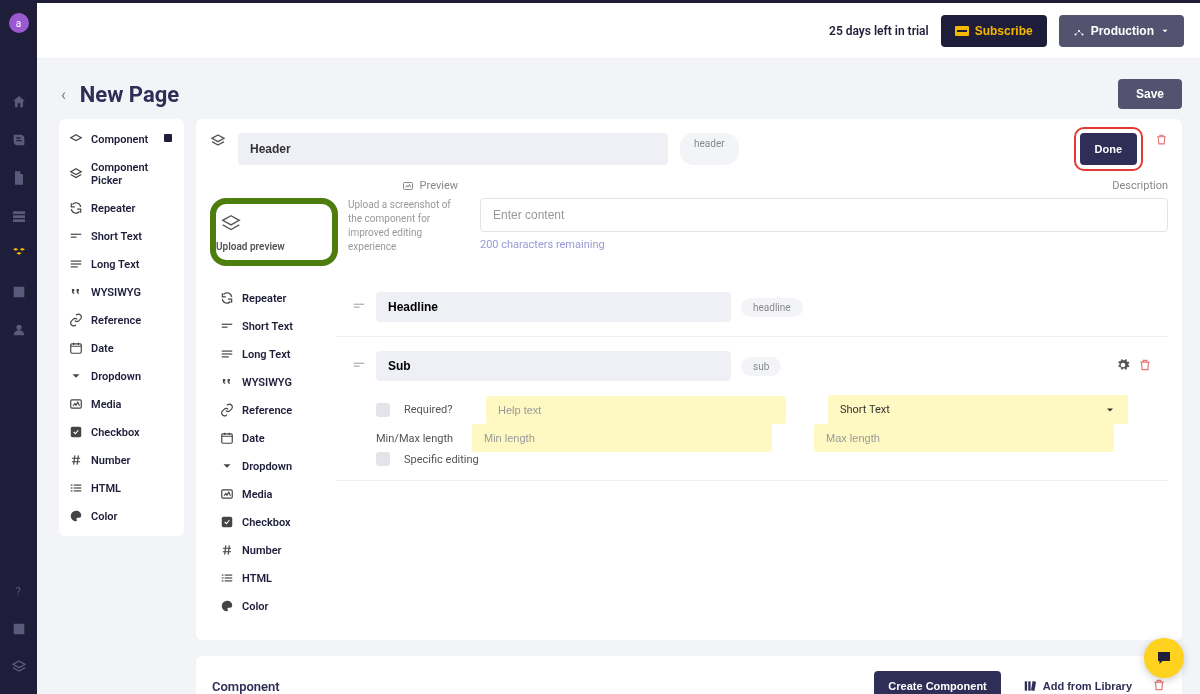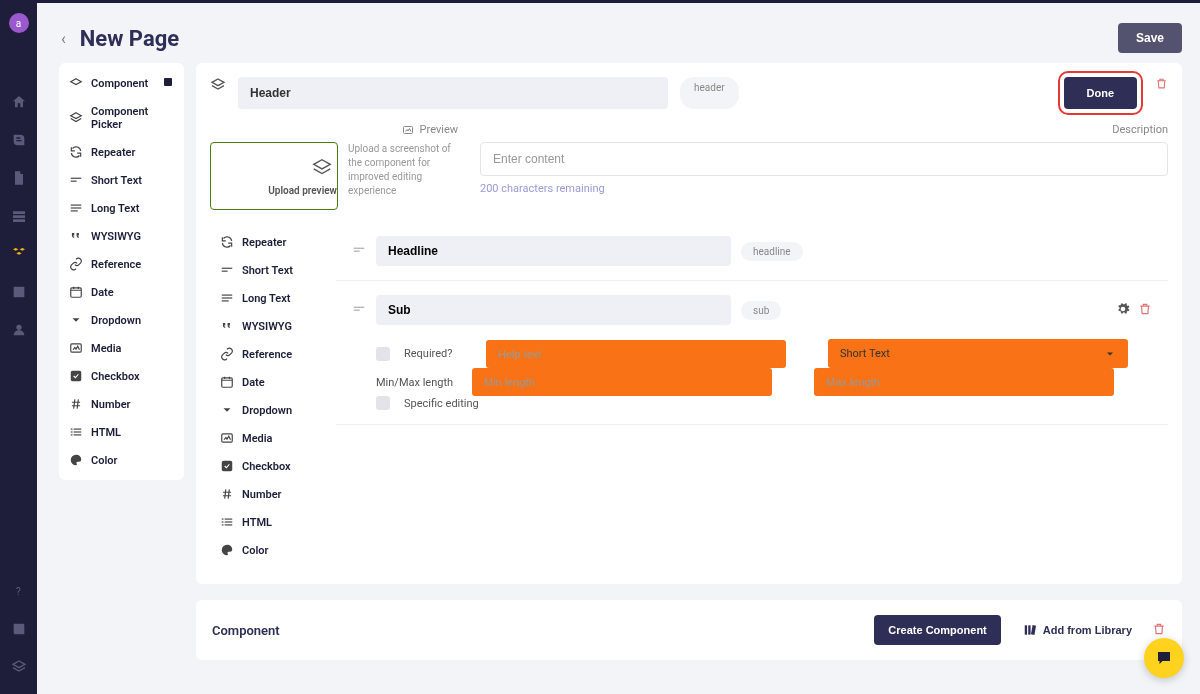--- a/index.html
+++ b/index.html
@@ -28,26 +28,26 @@
   .pal-item { display: flex; align-items: center; gap: 8px; padding: 7px 10px; font-size: 11px; font-weight: 600; color: #1e1e3a; cursor: pointer; }
   .pal-item .pic { width: 14px; display: flex; justify-content: center; color: #444; }
   .pal-item.first { justify-content: space-between; }
   .pal-item.first .left { display: flex; align-items: center; gap: 8px; }
   .canvas { flex: 1; display: flex; flex-direction: column; gap: 16px; }
   .card { background: #fff; border-radius: 6px; padding: 14px; }
   .comp-head { display: flex; gap: 12px; }
   .comp-icon { color: #555; }
   .comp-name-input { flex: 0 0 430px; background: #eff0f5; border: none; border-radius: 4px; padding: 9px 12px; font-size: 12px; font-weight: 600; color: #333; }
   .slug-badge { background: #f3f4f7; border-radius: 14px; padding: 5px 14px; font-size: 10px; color: #888; }
-  .done-btn { margin-left: auto; background: #2e2e57; color: #fff; border: none; border-radius: 4px; padding: 8px 23px; font-size: 11px; font-weight: 600; cursor: pointer; outline: 2px solid #e53935; outline-offset: 4px; }
+  .done-btn { margin-left: auto; background: #2e2e57; color: #fff; border: none; border-radius: 4px; padding: 8px 15px; font-size: 11px; font-weight: 600; cursor: pointer; outline: 2px solid #e53935; outline-offset: 4px; }
   .trash-inline { color: #e57373; margin-left: 6px; cursor: pointer; }
   .comp-body { display: flex; gap: 22px; margin-top: 14px; }
   .preview-col { }
   .preview-label, .desc-label { font-size: 11px; color: #888; display: flex; align-items: center; gap: 6px; margin-bottom: 6px; justify-content: flex-end; }
-  .preview-box { width: 128px; height: 68px; border: 1px solid #4d7c0f; border-radius: 4px; display: flex; flex-direction: column; align-items: flex-end; justify-content: center; color: #555; cursor: pointer; }
+  .preview-box { width: 128px; height: 68px; border: 6px solid #4d7c0f; border-radius: 16px; display: flex; flex-direction: column; align-items: flex-start; justify-content: center; color: #555; cursor: pointer; }
   .preview-box .upl-label { font-size: 10px; font-weight: 600; margin-top: 6px; }
   .preview-hint { font-size: 10px; color: #999; width: 110px; margin-left: 10px; line-height: 1.4; }
   .desc-col { flex: 1; }
   .desc-input { width: 100%; border: 1px solid #e3e4ea; border-radius: 4px; padding: 9px 12px; font-size: 12px; color: #333; }
   .desc-remaining { font-size: 11px; color: #9a9ad6; margin-top: 6px; }
   .fields-area { display: flex; gap: 12px; margin-top: 12px; align-items: flex-start; }
   .palette2 { background: #fff; border-radius: 6px; width: 114px; padding: 6px 0; }
   .fields-list { flex: 1; background: #fff; border-radius: 6px; }
   .field-row { border-bottom: 1px solid #eef0f5; padding: 14px 16px; }
   .field-row.expanded { }
@@ -55,21 +55,21 @@
   .drag-handle { color: #aaa; cursor: grab; font-size: 12px; }
   .field-name { flex: 0 0 355px; background: #eff0f5; border: none; border-radius: 4px; padding: 8px 12px; font-size: 12px; font-weight: 600; }
   .field-slug { background: #f3f4f7; border-radius: 14px; padding: 4px 12px; font-size: 10px; color: #888; }
   .row-actions { margin-left: auto; display: flex; align-items: center; gap: 8px; }
   .gear-ic { color: #555; cursor: pointer; }
   .trash-ic { color: #e57373; cursor: pointer; }
   .field-settings { margin-top: 14px; margin-left: 24px; display: flex; flex-direction: column; }
   .settings-row { display: flex; align-items: center; gap: 14px; }
   .check-like { width: 14px; height: 14px; border-radius: 3px; background: #e3e4ea; display: inline-block; }
   .set-label { font-size: 11px; color: #555; width: 68px; }
-  .help-input, .type-select, .minlen, .maxlen { background: #f97316; border: none; border-radius: 3px; padding: 8px 12px; font-size: 11px; color: #333; }
+  .help-input, .type-select, .minlen, .maxlen { background: #fef9c3; border: none; border-radius: 3px; padding: 8px 12px; font-size: 11px; color: #333; }
   .help-input { flex: 0 0 300px; }
   .type-select { flex: 0 0 300px; display: flex; align-items: center; justify-content: space-between; cursor: pointer; }
   .minmax-label { font-size: 11px; color: #555; width: 82px; }
   .minlen, .maxlen { flex: 0 0 300px; }
   .bottom-bar { background: #fff; border-radius: 6px; padding: 14px 16px; display: flex; align-items: center; }
   .bottom-title { font-size: 13px; font-weight: 600; color: #2e2e57; }
   .btn-create { margin-left: auto; background: #2e2e57; color: #fff; border: none; border-radius: 4px; padding: 9px 14px; font-size: 11px; font-weight: 600; cursor: pointer; }
   .btn-lib { background: transparent; border: none; color: #2e2e57; font-size: 11px; font-weight: 600; padding: 9px 12px; cursor: pointer; display: flex; align-items: center; gap: 6px; margin-left: 10px; }
   .trash-right { color: #e57373; margin-left: 8px; cursor: pointer; }
   .chat-fab { position: absolute; right: 16px; bottom: 16px; width: 40px; height: 40px; background: #ffd21f; border-radius: 50%; display: flex; align-items: center; justify-content: center; cursor: pointer; box-shadow: 0 2px 8px rgba(0,0,0,0.2); }
@@ -132,20 +132,39 @@
       </div>
     <div class="nav-icon">
         <svg viewBox="0 0 24 24" fill="none" stroke="currentColor" stroke-width="2">
           <path d="M12 3l9 5-9 5-9-5 9-5zM3 13l9 5 9-5"></path>
         </svg>
       </div>
   </div>
 </div>
 
 <div class="main">
+  <div class="topbar">
+    <span class="trial-text">25 days left in trial</span>
+    <button class="btn btn-sub">
+        <span class="sub-ic"></span>
+        <span>Subscribe</span>
+      </button>
+    <button class="btn btn-prod">
+      <svg width="12" height="12" viewBox="0 0 24 24" fill="currentColor">
+          <circle cx="5" cy="19" r="2"></circle>
+          <circle cx="12" cy="12" r="2"></circle>
+          <circle cx="19" cy="19" r="2"></circle>
+          <path d="M5 19l7-7 7 7" stroke="currentColor" fill="none"></path>
+        </svg>
+      <span>Production</span>
+      <svg width="10" height="10" viewBox="0 0 24 24" fill="currentColor">
+          <path d="M6 9l6 6 6-6z"></path>
+        </svg>
+    </button>
+  </div>
 
   <div class="page-header">
     <span class="back-arrow">‹</span>
     <div class="page-title">New Page</div>
     <button class="btn-save">Save</button>
   </div>
 
   <div class="content">
 
     <div class="palette">

